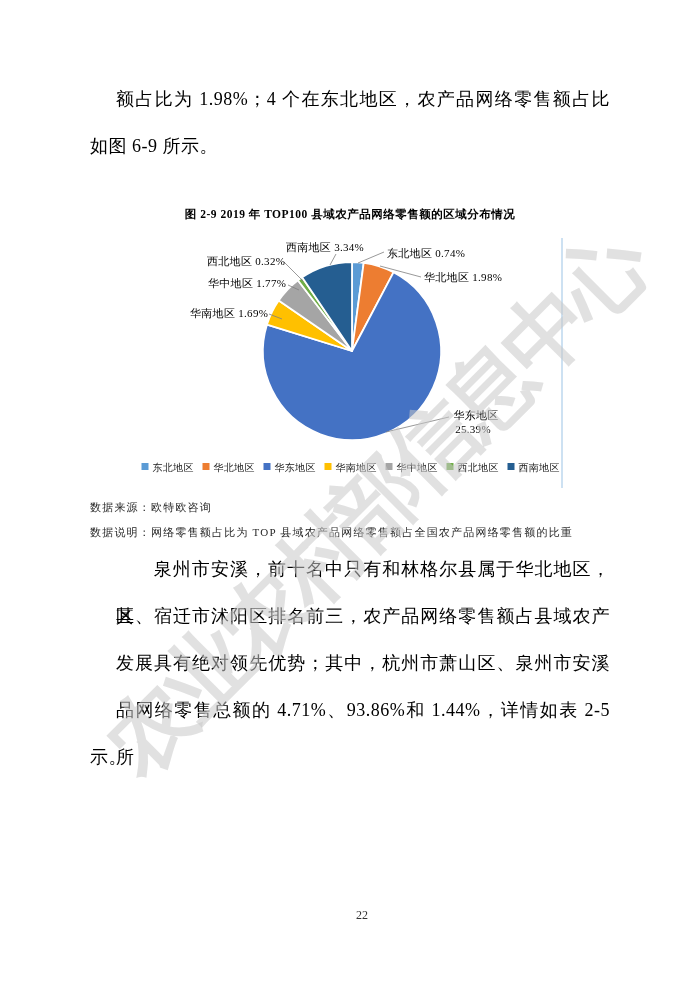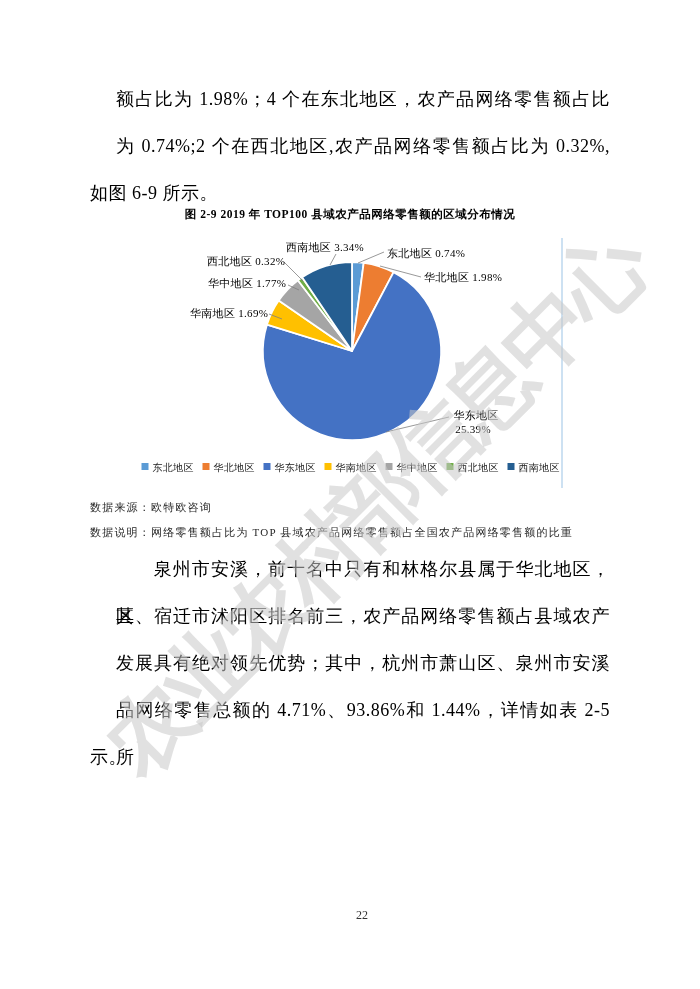--- a/index.html
+++ b/index.html
@@ -48,21 +48,20 @@
 </style>
 </head>
 <body>
 
 <div class="page">
 
   <div class="watermark">农业农村部信息中心</div>
 
   <div class="para para-top">
     <div class="line j">额占比为 1.98%；4 个在东北地区，农产品网络零售额占比</div>
-    <div class="line j">为 0.74%;2 个在西北地区,农产品网络零售额占比为 0.32%,</div>
     <div class="line">如图 6-9 所示。</div>
   </div>
 
   <svg id="chart-svg" class="chart" width="700" height="295" viewBox="0 200 700 295" xmlns="http://www.w3.org/2000/svg">
     <text class="chart-title" x="350" y="218" text-anchor="middle">图 2-9 2019 年 TOP100 县域农产品网络零售额的区域分布情况</text>
     <g id="chart-g">
         <path d="M352,351 L352.0,262.0 A89,89 0 0 1 363.7,262.8 Z" fill="#5B9BD5" stroke="#ffffff" stroke-width="1.8" stroke-linejoin="round"></path>
         <path d="M352,351 L363.7,262.8 A89,89 0 0 1 393.5,272.3 Z" fill="#ED7D31" stroke="#ffffff" stroke-width="1.8" stroke-linejoin="round"></path>
         <path d="M352,351 L393.5,272.3 A89,89 0 1 1 267.0,324.6 Z" fill="#4472C4" stroke="#ffffff" stroke-width="1.8" stroke-linejoin="round"></path>
         <path d="M352,351 L267.0,324.6 A89,89 0 0 1 278.7,300.6 Z" fill="#FFC000" stroke="#ffffff" stroke-width="1.8" stroke-linejoin="round"></path>

